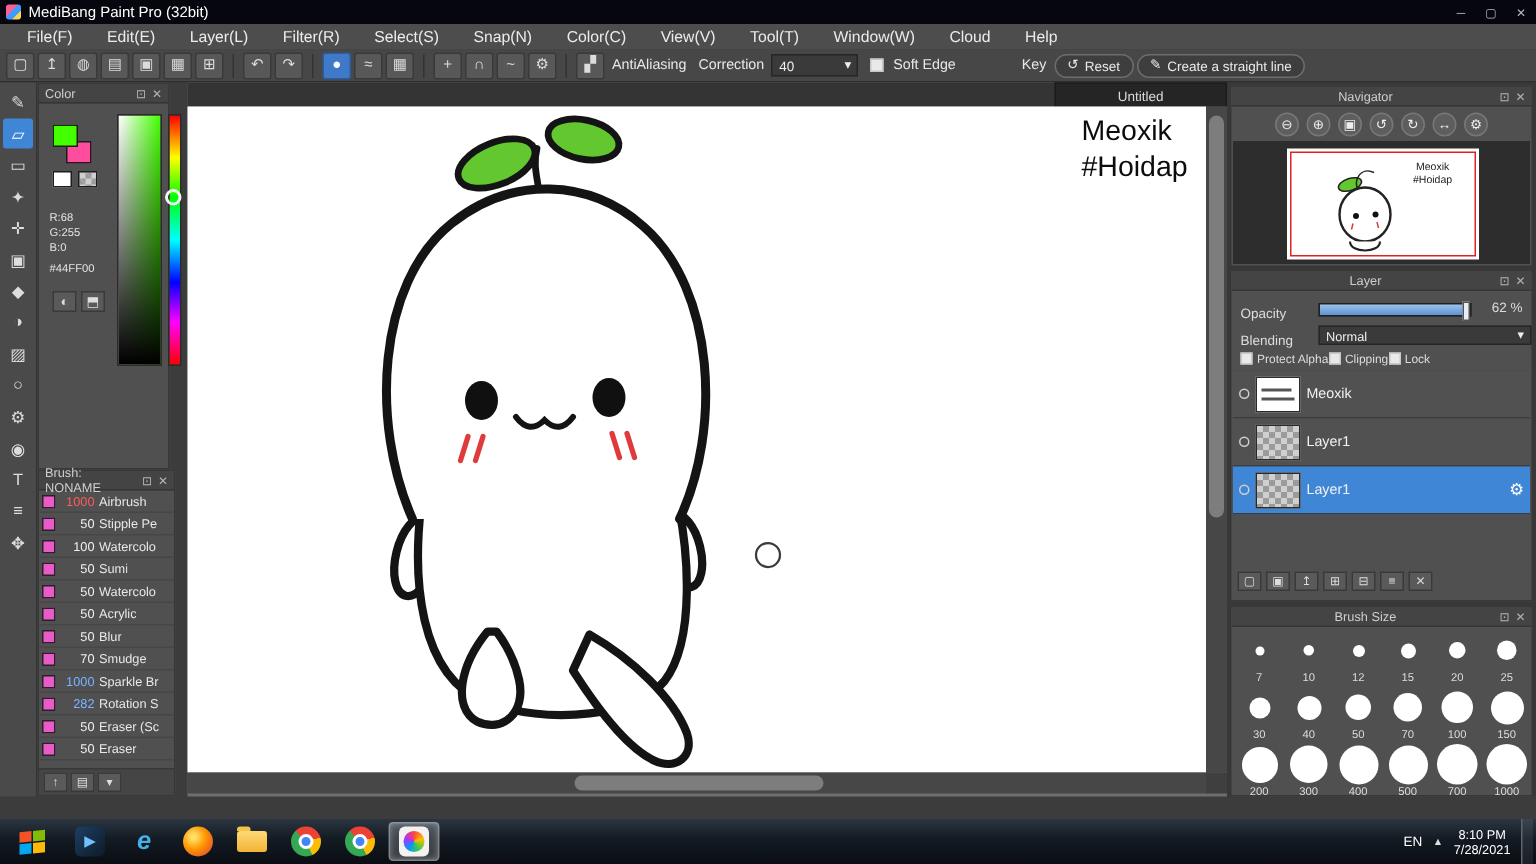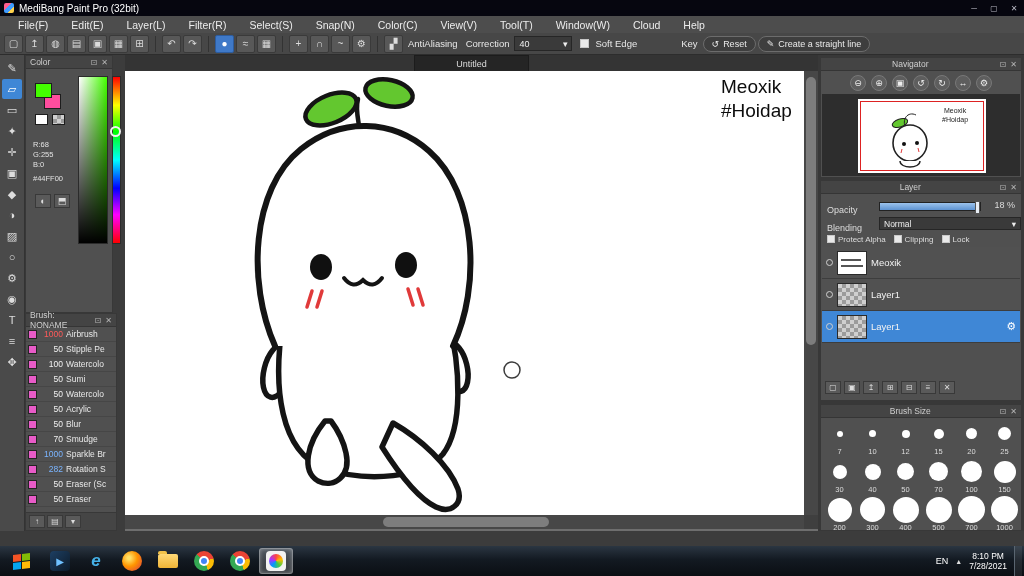--- a/index.html
+++ b/index.html
@@ -76,21 +76,21 @@
   .b-size { width:23px; text-align:right; font-size:8.5px; color:#f0f0f0; flex:0 0 auto; }
   .b-name { font-size:8.5px; color:#e8e8e8; white-space:nowrap; overflow:hidden; }
   .brush-foot { position:absolute; left:0; right:0; bottom:0; height:18px; background:#454545;
                 border-top:1px solid #383838; display:flex; align-items:center; gap:2px; padding:0 3px; }
   .fbtn { width:16px; height:13px; background:#5a5a5a; border:1px solid #393939; color:#ddd;
           font-size:8px; display:flex; align-items:center; justify-content:center; }
 
   
   .canvas-wrap { position:absolute; left:125px; top:0; width:693px; height:476px; background:#6e6e6e; }
   .tabbar { position:absolute; top:0; left:0; width:693px; height:16px; background:#343434;
-            display:flex; justify-content:center; }
+            display:flex; justify-content:flex-end; }
   .tab { min-width:115px; background:#252525; border:1px solid #1c1c1c; border-bottom:none;
          color:#ddd; font-size:9px; display:flex; align-items:center; justify-content:center; }
   .page { position:absolute; left:0; top:16px; width:679px; height:444px; background:#fff; }
   .vscroll { position:absolute; left:679px; top:16px; width:14px; height:444px; background:#474747; }
   .vthumb { position:absolute; left:2px; top:6px; width:10px; height:268px; background:#7d7d7d; border-radius:5px; }
   .hscroll { position:absolute; left:0; top:460px; width:679px; height:14px; background:#474747; }
   .hthumb { position:absolute; left:258px; top:2px; width:166px; height:10px; background:#7d7d7d; border-radius:5px; }
   .scorner { position:absolute; left:679px; top:460px; width:14px; height:14px; background:#3f3f3f; }
 
   
@@ -457,30 +457,30 @@
           <span class="sp" style="text-align:center;">Layer</span>
           <span class="pico">⊡</span>
           <span class="pico">✕</span>
         </div>
         <div class="abs" style="left:6px;top:18px;right:6px;height:14px;">
           <span class="lrow-label">Opacity</span>
           <span class="slider">
             <span class="slider-fill"></span>
             <span class="slider-knob"></span>
           </span>
-          <span class="lrow-label abs" style="right:0;top:1px;">18 %</span>
+          <span class="lrow-label abs" style="right:0;top:1px;">62 %</span>
         </div>
         <div class="abs" style="left:6px;top:36px;right:6px;height:14px;">
           <span class="lrow-label">Blending</span>
           <span class="ddl">
             <span>Normal</span>
             <span>▾</span>
           </span>
         </div>
-        <div class="abs fx" style="left:6px;top:53px;right:4px;height:11px;gap:8px;">
+        <div class="abs fx" style="left:6px;top:53px;right:4px;height:11px;">
           <span class="chklabel"><span class="chk"></span><span>Protect Alpha</span></span>
           <span class="chklabel"><span class="chk"></span><span>Clipping</span></span>
           <span class="chklabel"><span class="chk"></span><span>Lock</span></span>
         </div>
         <div class="layer-list">
           <div class="layer-row">
             <span class="vis-dot"></span>
             <span class="layer-thumb">
               <span class="thumb-line" style="top:7px;width:20px;"></span>
               <span class="thumb-line" style="top:13px;width:22px;"></span>

